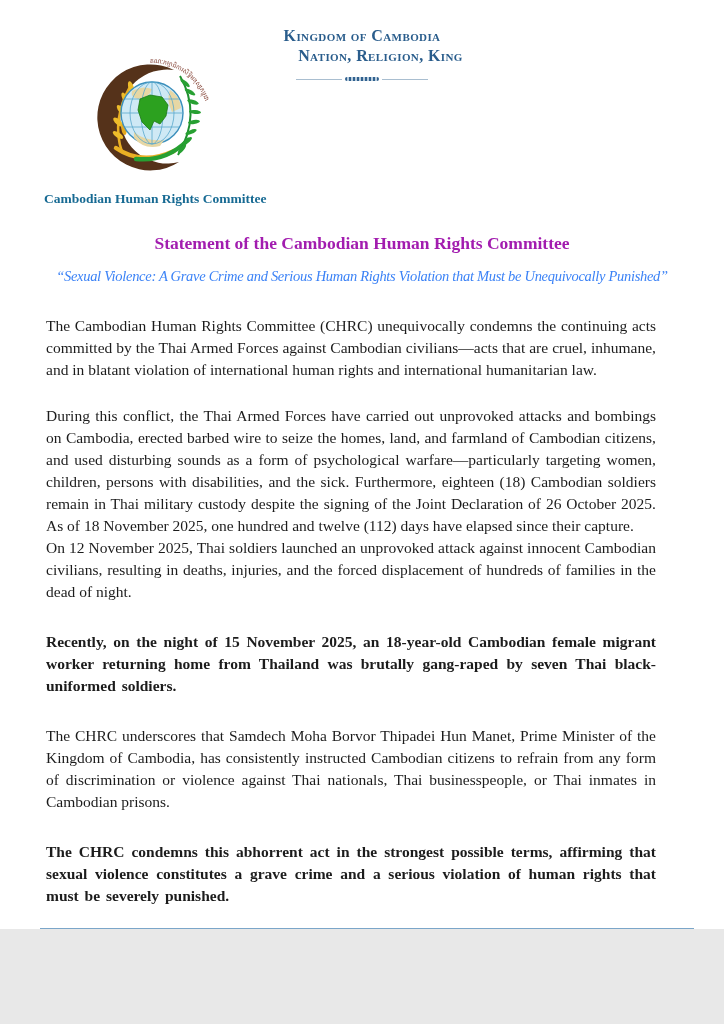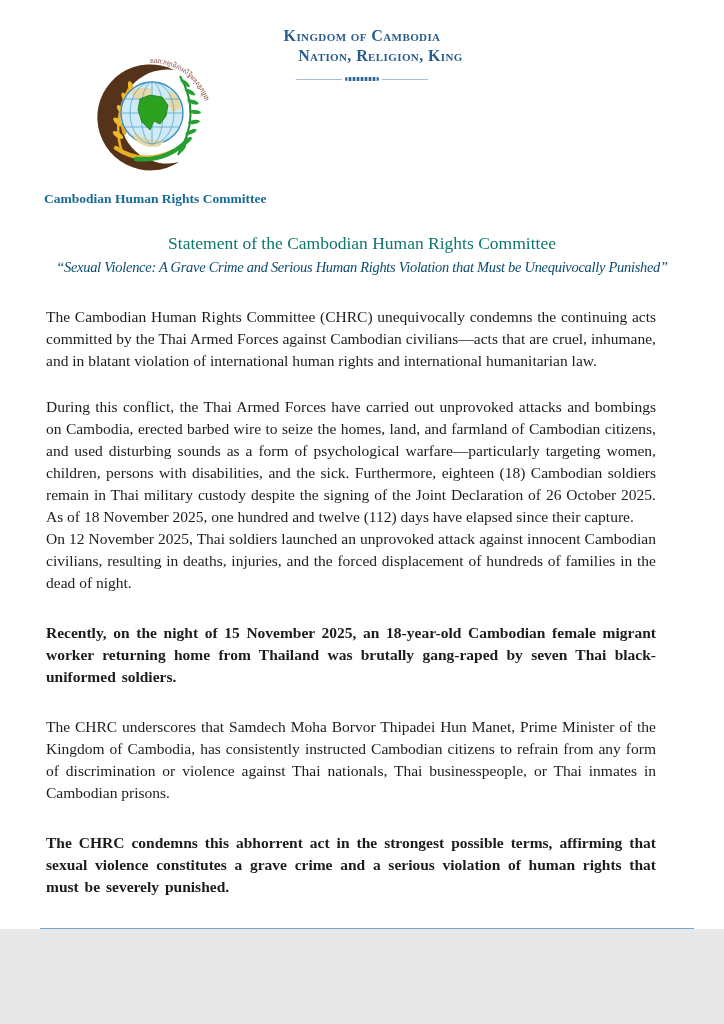--- a/index.html
+++ b/index.html
@@ -41,26 +41,26 @@
   .logo-label {
     margin-top: 3px;
     font-size: 13.5px;
     font-weight: bold;
     color: #176a93;
     white-space: nowrap;
   }
 
   
   .title-block { text-align: center; margin-top: 18px; }
-  .doc-title { margin: 0; font-size: 17.5px; font-weight: normal; color: #0f766e; text-align: center; }
+  .doc-title { margin: 0; font-size: 17.5px; font-weight: bold; color: #a21caf; text-align: center; }
   .doc-subtitle {
-    margin-top: 5px;
+    margin-top: 14px;
     font-size: 14.5px;
     font-style: italic;
-    color: #0c4a6e;
+    color: #3b82f6;
     letter-spacing: -0.3px;
   }
 
   
   .body-text {
     padding: 0 68px 0 46px;
     margin-top: 30px;
     font-size: 15.5px;
     line-height: 22px;
     text-align: justify;

